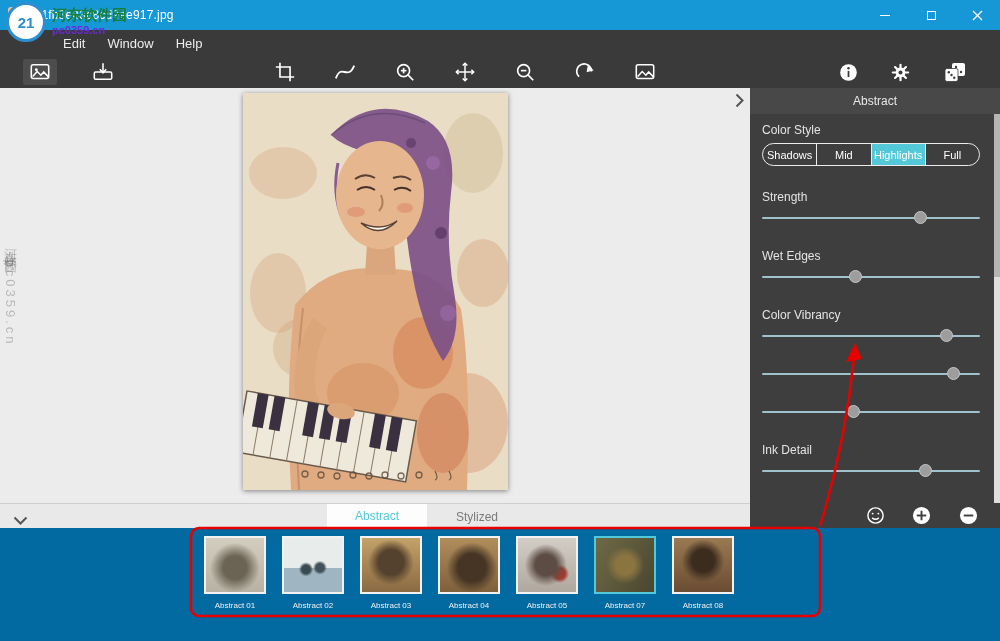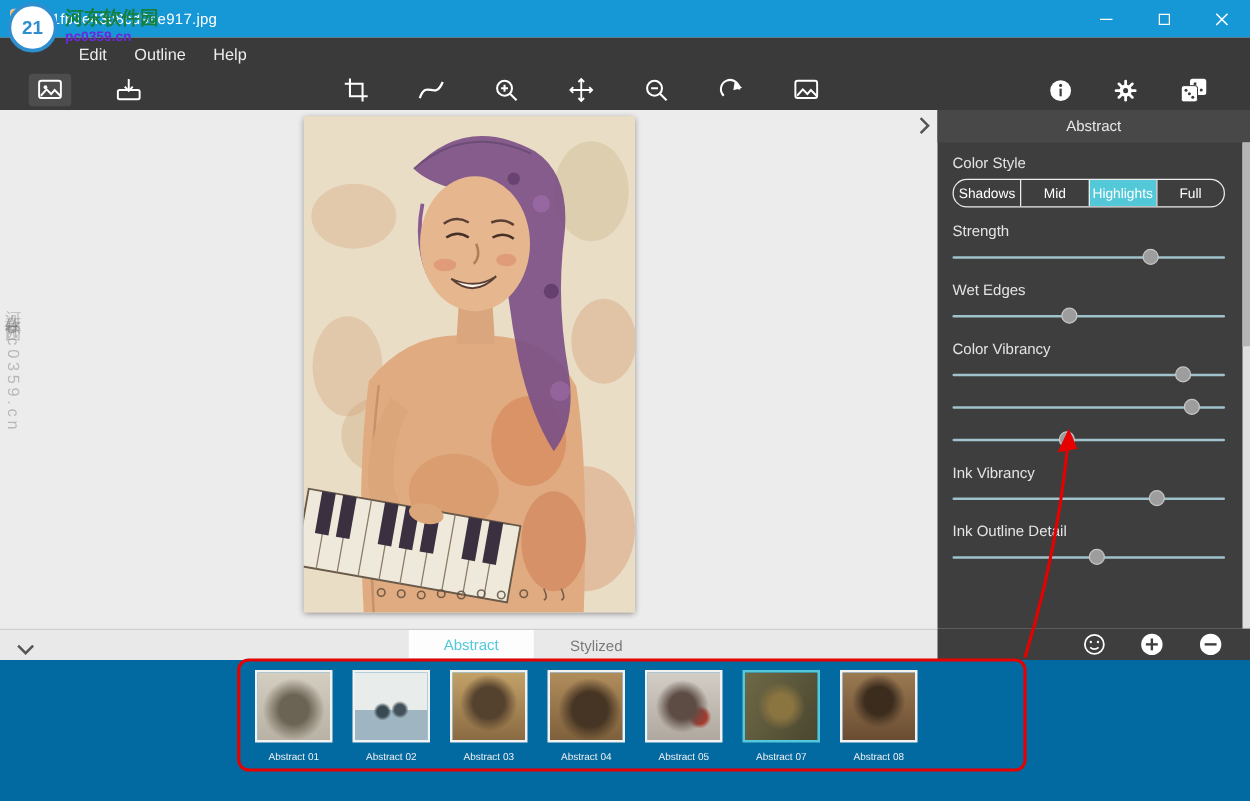--- a/index.html
+++ b/index.html
@@ -36,21 +36,21 @@
 
   
   .panel { position:relative; width:250px; background:#3e3e3e; color:#e8e8e8; }
   .panel-header { height:26px; background:#484848; display:flex; align-items:center; justify-content:center; font-size:12px; }
   .panel-body { padding:9px 20px 0 12px; }
   .ctl-label { font-size:12px; color:#e4e4e4; }
   .segmented { display:flex; height:23px; border:1px solid #ececec; border-radius:12px; overflow:hidden; margin-top:6px; }
   .segment { flex:1; display:flex; align-items:center; justify-content:center; font-size:11px; color:#fff; }
   .segment + .segment { border-left:1px solid #ececec; }
   .seg-selected { background:var(--accent,#52c8d8); }
-  .slider-group { margin-top:12px; }
+  .slider-group { margin-top:24px; }
   .slider { position:relative; height:14px; margin-top:7px; }
   .slider-track { position:absolute; left:0; right:0; top:6px; height:2px; background:#9fc2cc; border-radius:1px; }
   .slider-handle { position:absolute; top:0; width:13px; height:13px; border-radius:50%; background:#9d9d9d; border:1px solid #c6c6c6; }
   .panel-scrollbar { position:absolute; right:0; top:26px; bottom:0; width:6px; background:#dfdfdf; }
   .panel-scrollthumb { width:100%; height:42%; background:#b5b5b5; }
 
   
   .bottombar { position:relative; height:25px; }
   .bottombar-left { position:absolute; left:0; top:0; width:750px; height:25px; background:#e9e9e9; border-top:1px solid #cfcfcf; }
   .collapse-down { position:absolute; left:13px; top:7px; }
@@ -103,21 +103,21 @@
         <svg width="11" height="11" viewBox="0 0 11 11">
             <line x1="1" y1="1" x2="10" y2="10" stroke="#fff" stroke-width="1.3"></line>
             <line x1="10" y1="1" x2="1" y2="10" stroke="#fff" stroke-width="1.3"></line>
           </svg>
       </div>
     </div>
   </div>
 
   <div class="menubar">
     <span class="menu-item">Edit</span>
-    <span class="menu-item">Outline</span>
+    <span class="menu-item">Window</span>
     <span class="menu-item">Help</span>
   </div>
 
   <div class="toolbar">
     <div class="tool tool-active" style="left:23px">
       <svg width="22" height="22" viewBox="0 0 24 24" fill="none" stroke="#fff" stroke-width="1.7">
           <rect x="2.5" y="4" width="19" height="15" rx="2"></rect>
           <circle cx="8" cy="9.5" r="1.6" fill="#fff" stroke="none"></circle>
           <polyline points="4,17 9,11.5 13,15.5 16,12 21,17"></polyline>
         </svg>
@@ -332,21 +332,21 @@
               <div class="slider-handle" style="left: calc(88% - 7px);"></div>
             </div>
         </div>
         <div class="slider-group">
           <div class="slider">
               <div class="slider-track"></div>
               <div class="slider-handle" style="left: calc(42% - 7px);"></div>
             </div>
         </div>
         <div class="slider-group">
-          <div class="ctl-label">Ink Vibrancy</div>
+          <div class="ctl-label">Ink Detail</div>
           <div class="slider">
               <div class="slider-track"></div>
               <div class="slider-handle" style="left: calc(75% - 7px);"></div>
             </div>
         </div>
         <div class="slider-group">
           <div class="ctl-label">Ink Outline Detail</div>
           <div class="slider">
               <div class="slider-track"></div>
               <div class="slider-handle" style="left: calc(53% - 7px);"></div>

